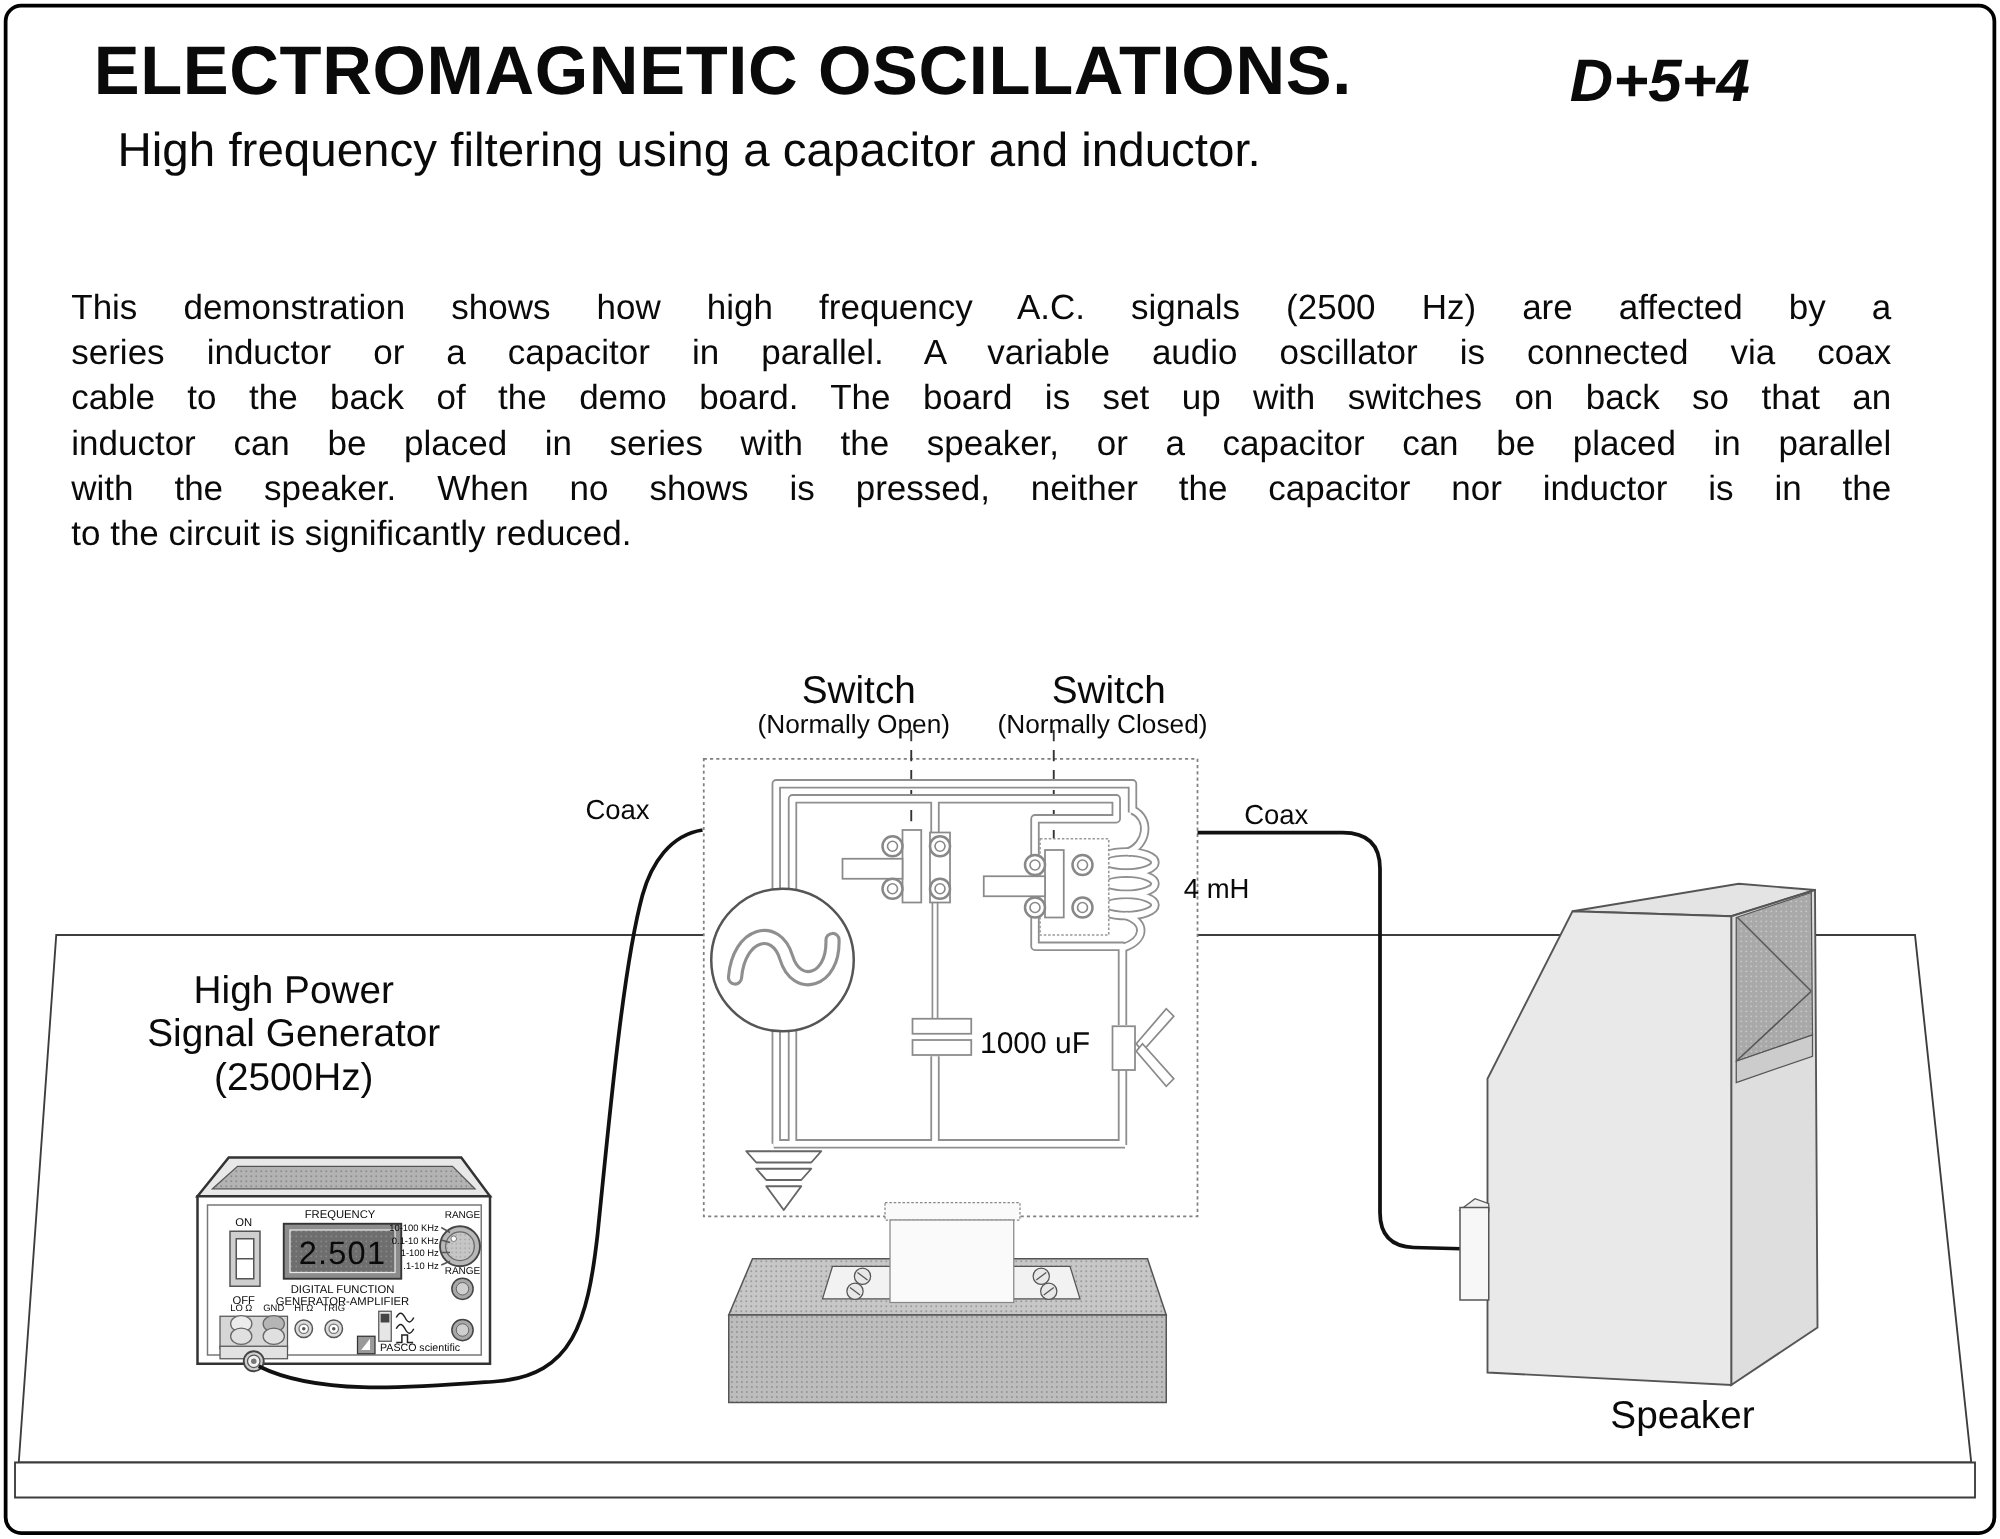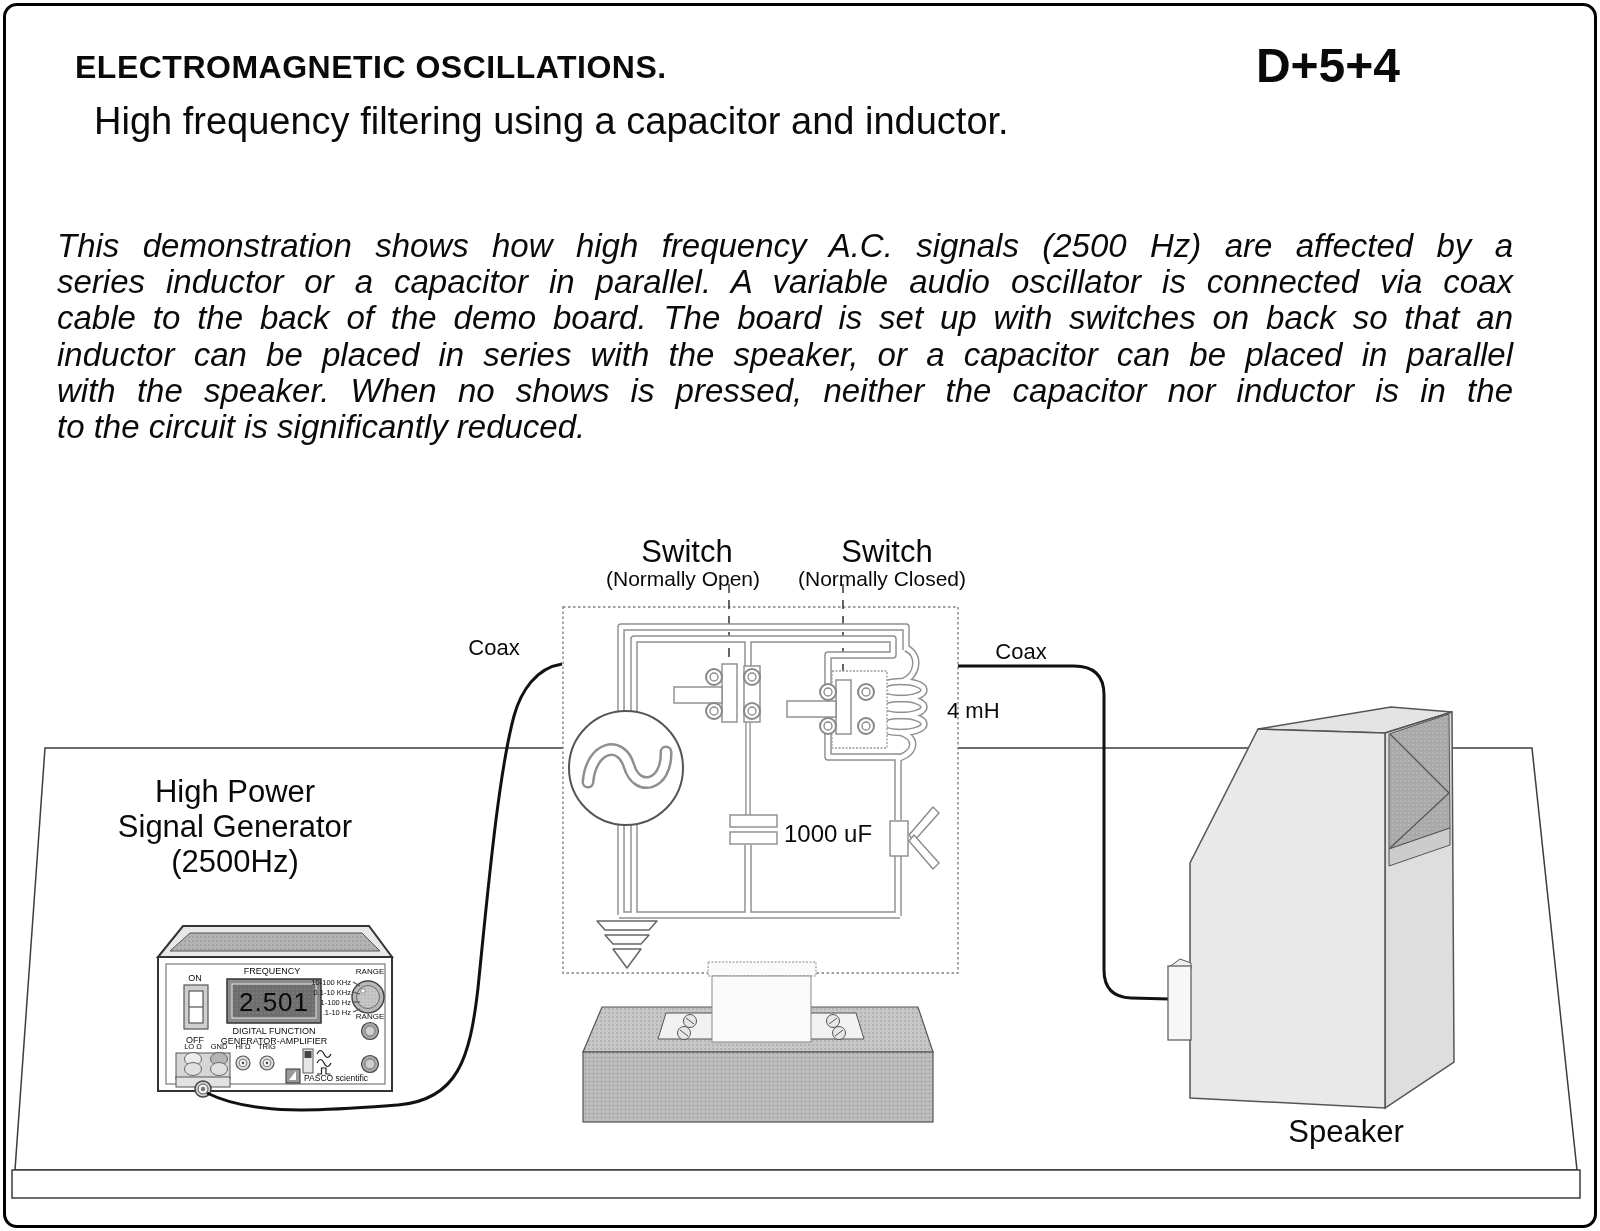--- a/index.html
+++ b/index.html
@@ -1,22 +1,22 @@
 <!DOCTYPE html>
 <html><head>
 <meta charset="utf-8">
 <style>
   html,body{margin:0;padding:0;background:#fff;}
   body{width:1600px;height:1231px;position:relative;font-family:"Liberation Sans",sans-serif;color:#0a0a0a;overflow:hidden;}
   .page-border{position:absolute;inset:3px;border:3px solid #000;border-radius:14px;pointer-events:none;}
   .abs{position:absolute;}
-  .title{left:75px;top:49px;font-size:32px;font-weight:bold;letter-spacing:0.5px;white-space:nowrap;}
-  .code{left:1150px;top:38px;width:250px;font-size:48px;font-weight:bold;text-align:right;white-space:nowrap;}
+  .title{left:75px;top:24px;font-size:55px;font-weight:bold;letter-spacing:0.5px;white-space:nowrap;}
+  .code{left:1150px;top:38px;width:250px;font-size:48px;font-weight:bold;text-align:right;white-space:nowrap;font-style:italic;}
   .subtitle{left:70px;top:100px;font-size:38px;white-space:nowrap;margin-left:24px;}
-  .para{left:57px;top:228px;width:1456px;font-size:33px;line-height:36.2px;font-style:italic;}
+  .para{left:57px;top:228px;width:1456px;font-size:28px;line-height:36.2px;}
   .pline{text-align:justify;text-align-last:justify;}
   .pline-last{text-align:justify;text-align-last:auto;}
   svg{position:absolute;left:0;top:0;}
   svg text{font-family:"Liberation Sans",sans-serif;fill:#0a0a0a;}
   .benchface{fill:#fff;stroke:#3d3d3d;stroke-width:1.5;}
   .board{fill:#fff;stroke:#808080;stroke-width:1.4;stroke-dasharray:2.5,2.5;}
   .dashline{stroke:#333;stroke-width:1.5;stroke-dasharray:9,7;fill:none;}
   .co{stroke:#8f8f8f;stroke-width:7.5;fill:none;stroke-linejoin:round;}
   .ci{stroke:#ffffff;stroke-width:4.6;fill:none;stroke-linejoin:round;}
   .con{stroke:#8f8f8f;stroke-width:5.5;fill:none;}

